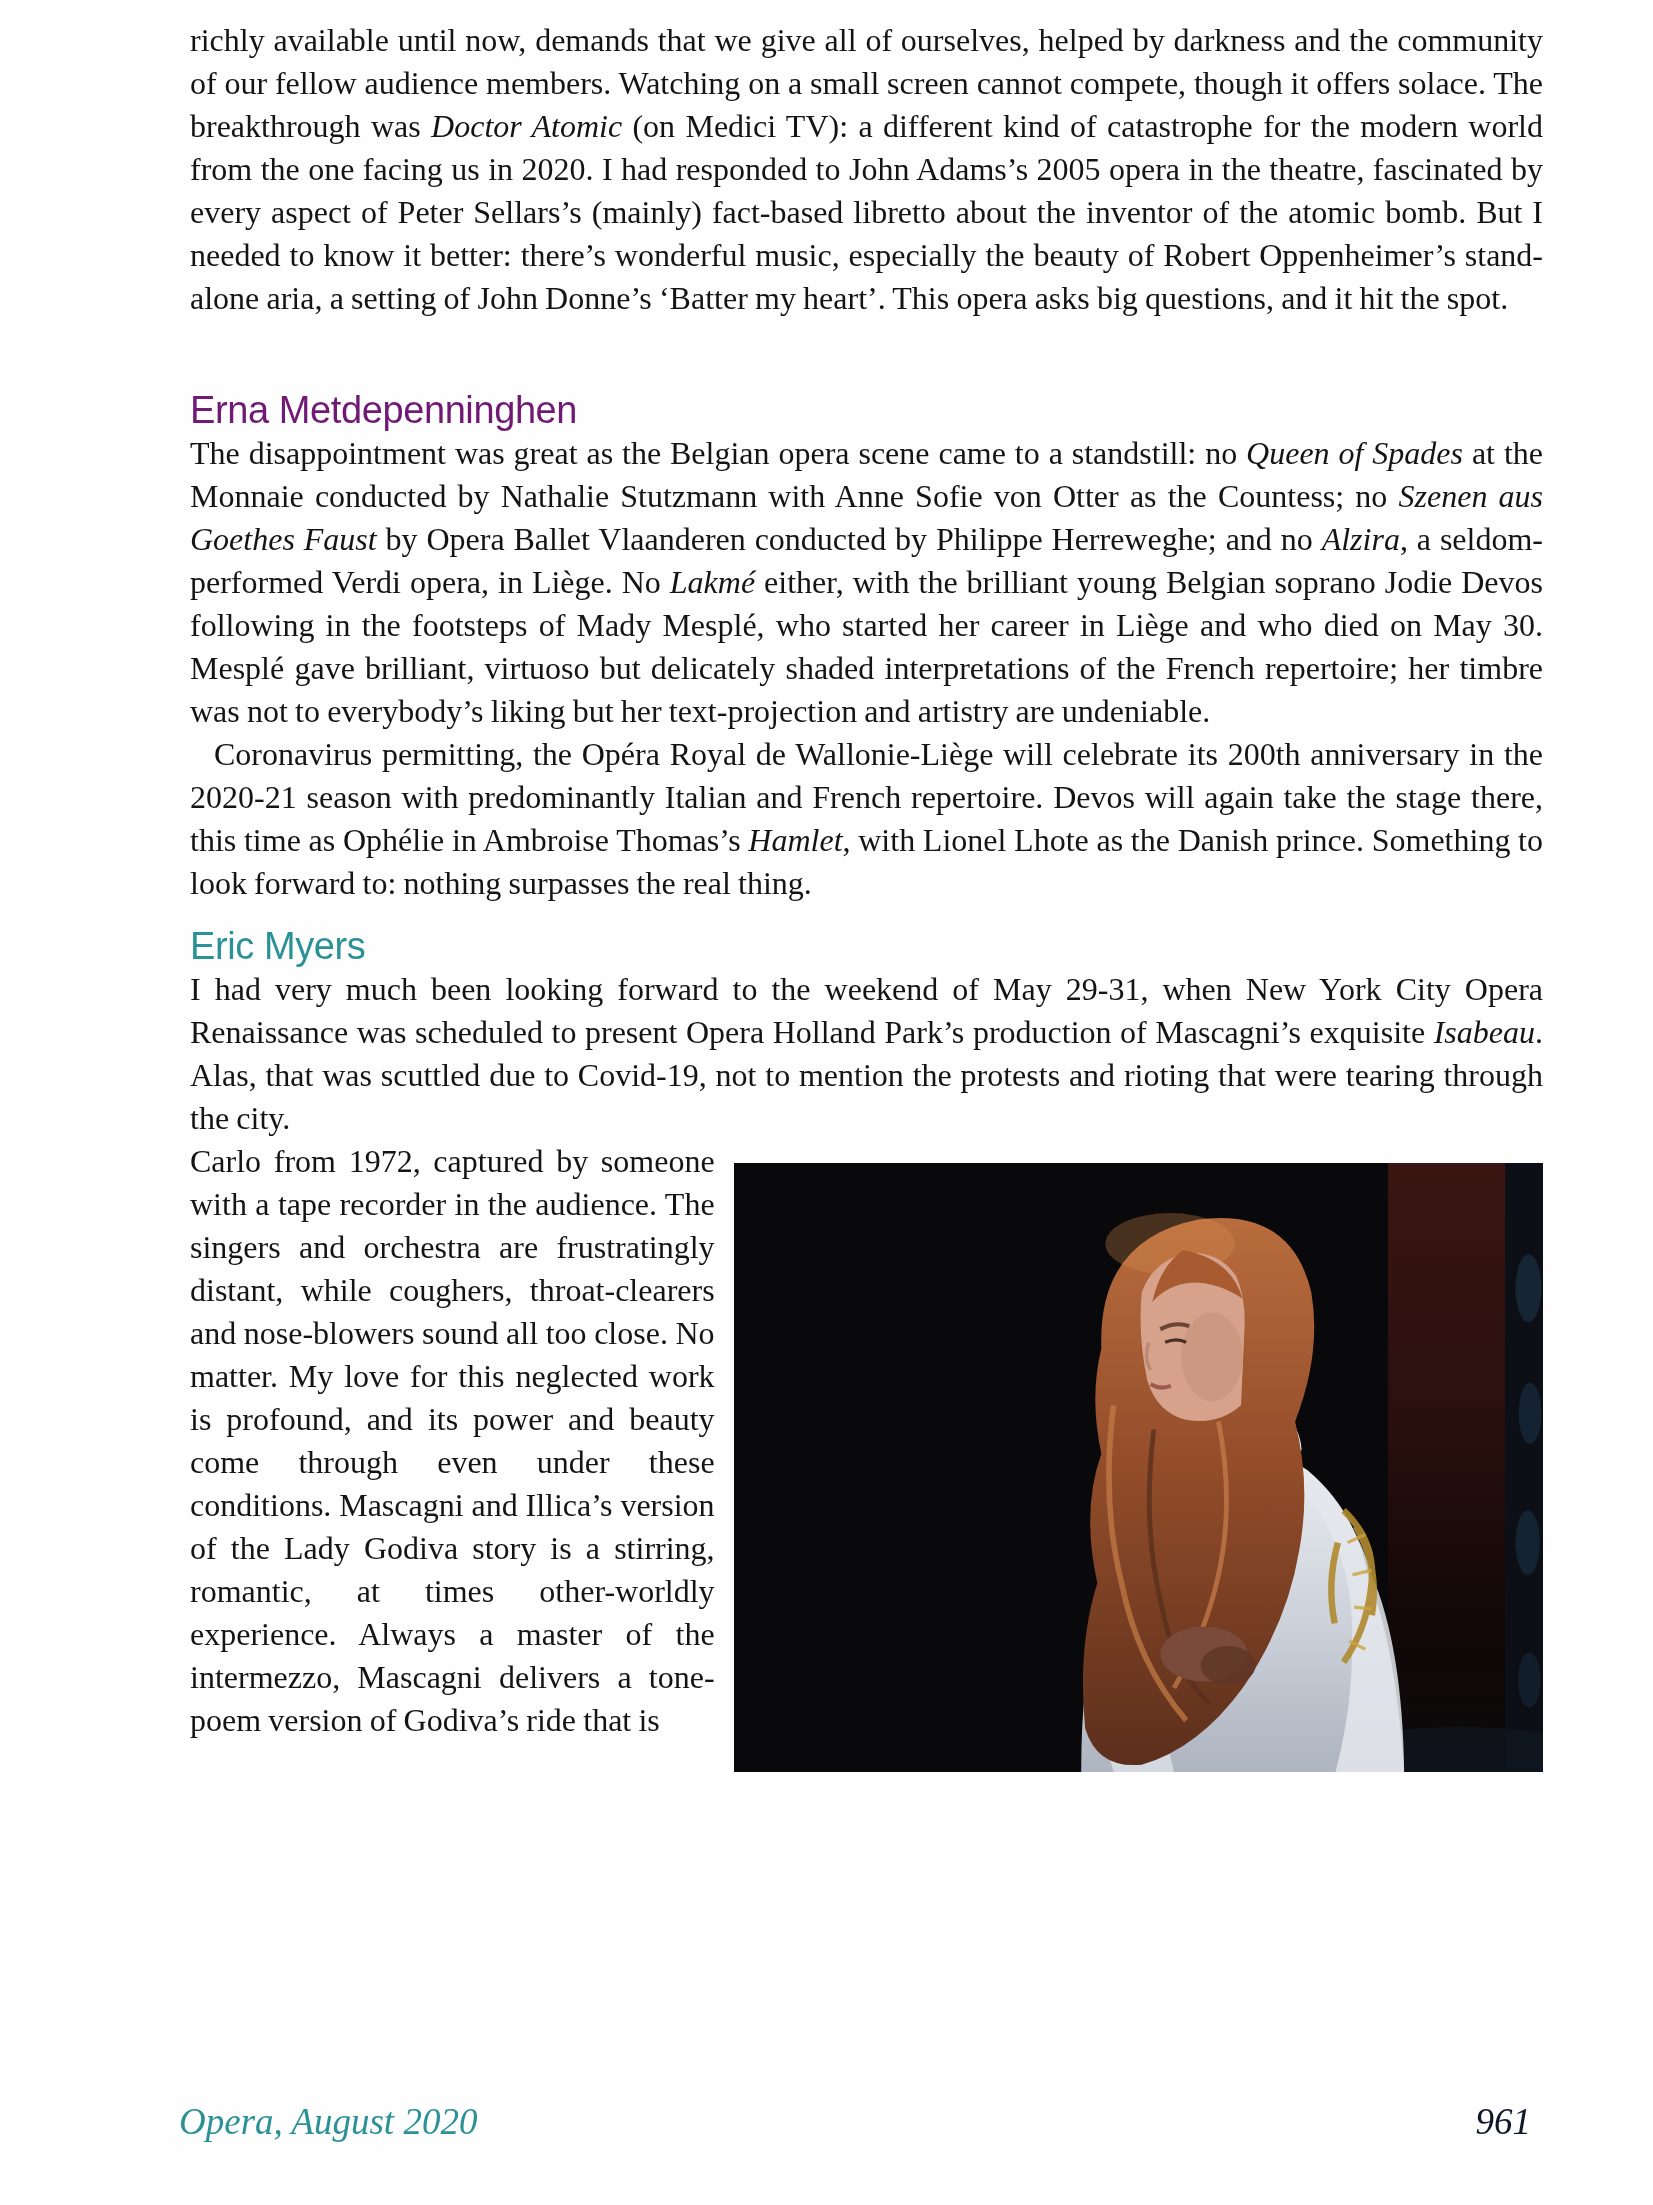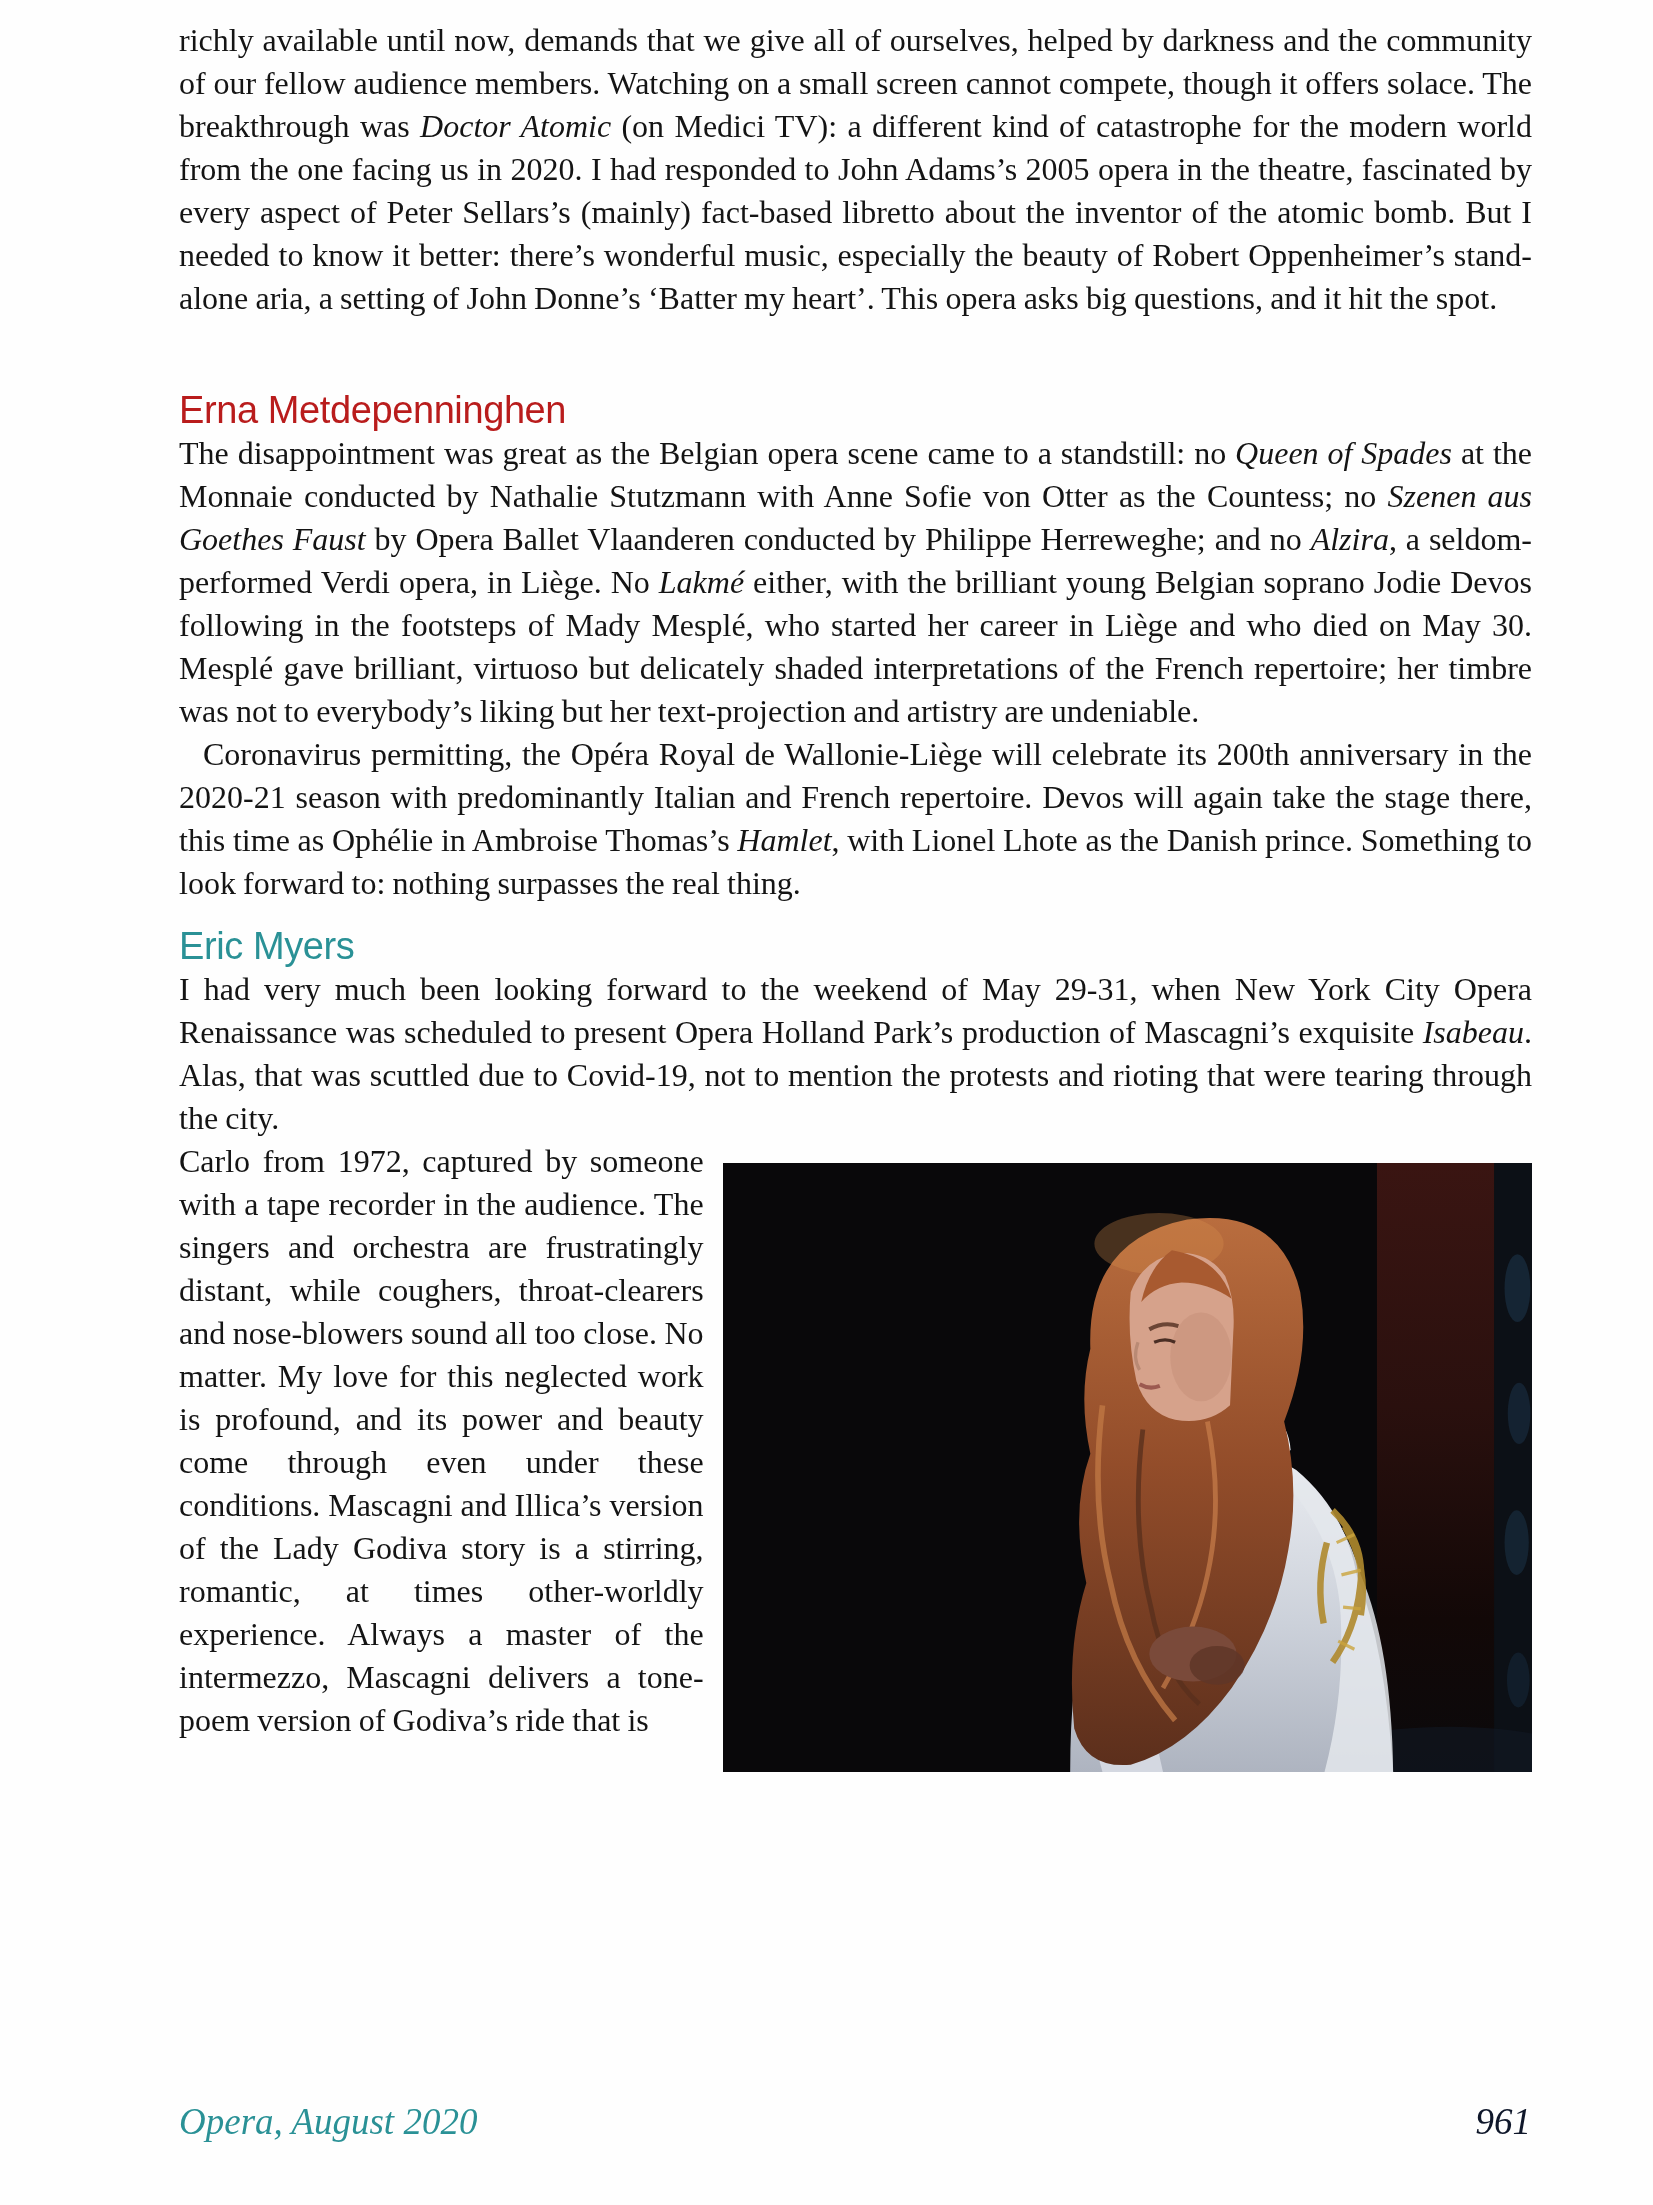--- a/index.html
+++ b/index.html
@@ -7,21 +7,21 @@
     position: relative;
     width: 1653px;
     height: 2205px;
     background: #fefefe;
     font-family: "Liberation Serif", serif;
     color: #141414;
     overflow: hidden;
   }
   .content {
     position: absolute;
-    left: 179px;
+    left: 190px;
     top: 19.4px;
     width: 1353px;
   }
   .body-text {
     margin: 0;
     font-size: 32px;
     line-height: 43px;
     text-align: justify;
     word-spacing: -0.8px;
   }
@@ -71,21 +71,21 @@
   }
 </style>
 </head>
 <body>
 
 <div class="page">
   <main class="content">
 
     <p class="body-text">richly available until now, demands that we give all of ourselves, helped by darkness and the community of our fellow audience members. Watching on a small screen cannot compete, though it offers solace. The breakthrough was <i>Doctor Atomic</i> (on Medici TV): a different kind of catastrophe for the modern world from the one facing us in 2020. I had responded to John Adams’s 2005 opera in the theatre, fascinated by every aspect of Peter Sellars’s (mainly) fact-based libretto about the inventor of the atomic bomb. But I needed to know it better: there’s wonderful music, especially the beauty of Robert Oppenheimer’s stand-alone aria, a setting of John Donne’s ‘Batter my heart’. This opera asks big questions, and it hit the spot.</p>
 
-    <h2 class="section-heading heading-first" style="color: #b91c1c;">Erna Metdepenninghen</h2>
+    <h2 class="section-heading heading-first" style="color: #701a75;">Erna Metdepenninghen</h2>
     <p class="body-text">The disappointment was great as the Belgian opera scene came to a standstill: no <i>Queen of Spades</i> at the Monnaie conducted by Nathalie Stutzmann with Anne Sofie von Otter as the Countess; no <i>Szenen aus Goethes Faust</i> by Opera Ballet Vlaanderen conducted by Philippe Herreweghe; and no <i>Alzira</i>, a seldom-performed Verdi opera, in Liège. No <i>Lakmé</i> either, with the brilliant young Belgian soprano Jodie Devos following in the footsteps of Mady Mesplé, who started her career in Liège and who died on May 30. Mesplé gave brilliant, virtuoso but delicately shaded interpretations of the French repertoire; her timbre was not to everybody’s liking but her text-projection and artistry are undeniable.</p>
     <p class="body-text indent">Coronavirus permitting, the Opéra Royal de Wallonie-Liège will celebrate its 200th anniversary in the 2020-21 season with predominantly Italian and French repertoire. Devos will again take the stage there, this time as Ophélie in Ambroise Thomas’s <i>Hamlet</i>, with Lionel Lhote as the Danish prince. Something to look forward to: nothing surpasses the real thing.</p>
 
     <h2 class="section-heading heading-second" style="color: rgb(42, 145, 150);">Eric Myers</h2>
     <p class="body-text">I had very much been looking forward to the weekend of May 29-31, when New York City Opera Renaissance was scheduled to present Opera Holland Park’s production of Mascagni’s exquisite <i>Isabeau</i>. Alas, that was scuttled due to Covid-19, not to mention the protests and rioting that were tearing through the city.</p>
 
     <div class="wrap-region">
       <figure class="figure" style="margin-top:0">
         <div class="photo">
           <svg viewBox="0 0 1002 754" preserveAspectRatio="none" role="img">

